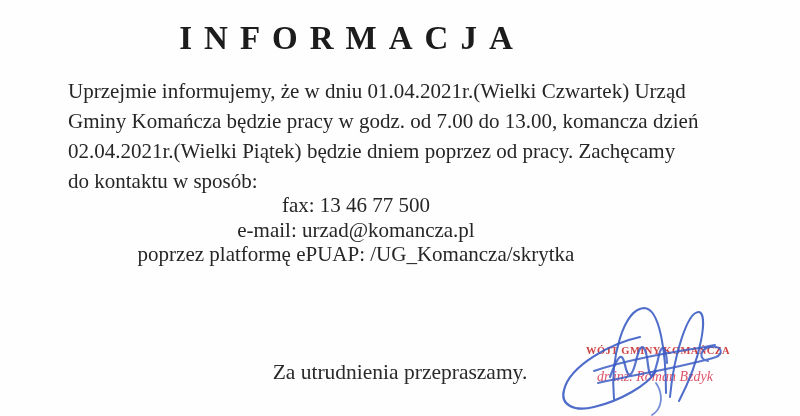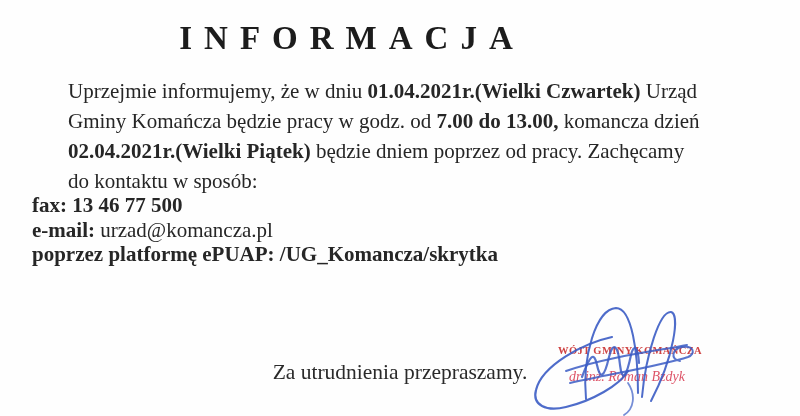--- a/index.html
+++ b/index.html
@@ -28,47 +28,47 @@
   .paragraph {
     position: absolute;
     top: 76px;
     left: 68px;
     width: 660px;
     font-size: 21px;
     line-height: 30px;
     color: #262626;
   }
   .pline { white-space: nowrap; }
-  .b { font-weight: bold; }
+  .b { font-weight: normal; }
   .contact {
     position: absolute;
     top: 193px;
     left: 0;
     width: 712px;
+    text-align: center;
     font-size: 21px;
     line-height: 24.5px;
     color: #262626;
-    padding-left: 32px;
   }
   .epuap2 {
     padding-left: 172px;
   }
   .closing {
     position: absolute;
     top: 324px;
     left: 0;
     width: 800px;
     text-align: center;
     font-size: 21.5px;
     color: #2a2a2a;
     margin-top: 36px;
   }
   .signature {
     position: absolute;
-    left: 524px;
+    left: 552px;
     top: 295px;
     width: 190px;
     height: 121px;
     text-decoration: underline;
   }
   .stamp-title {
     position: absolute;
     left: 34px;
     top: 50px;
     width: 156px;

